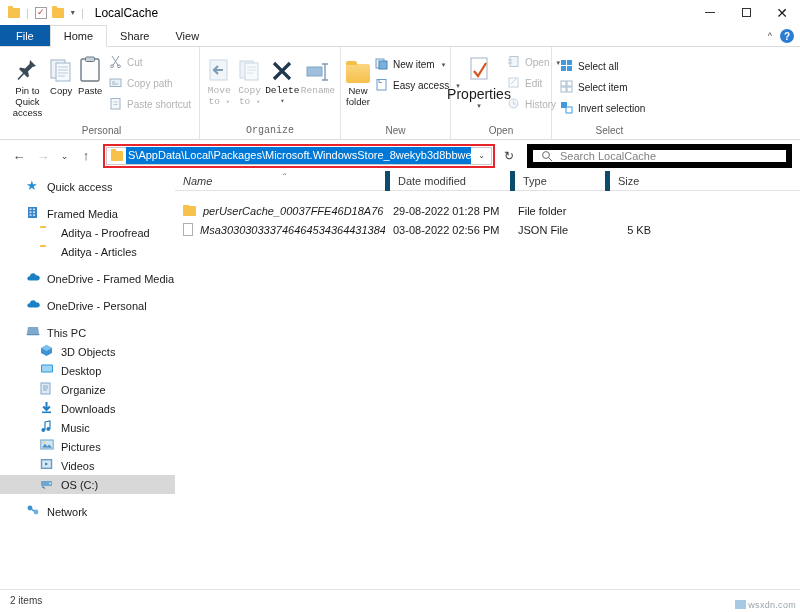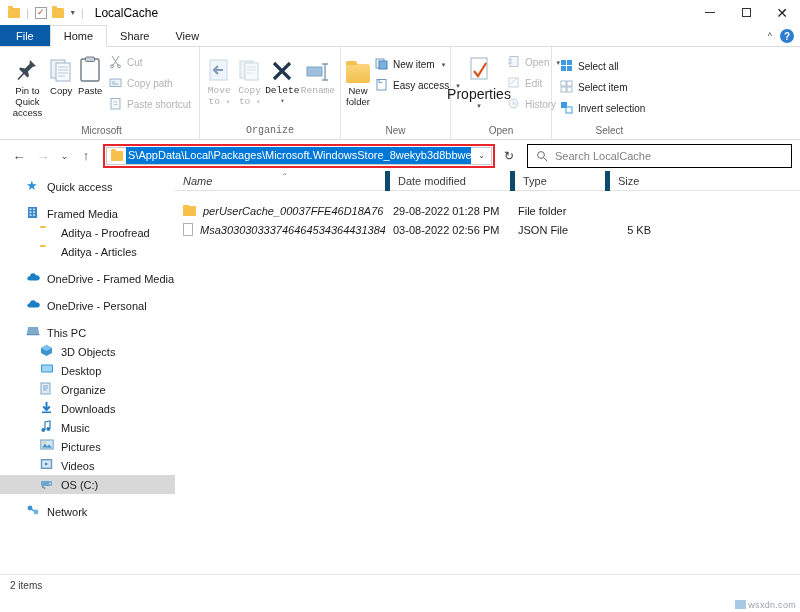--- a/index.html
+++ b/index.html
@@ -155,21 +155,21 @@
     font-size: 11px; padding: 1px 1px 2px 2px; white-space: nowrap; overflow: hidden;
     line-height: 14px;
   }
   .addr-caret { font-size: 8px; color: #444; padding: 0 4px; }
 
   .refresh {
     width: 24px; height: 24px; display: flex; align-items: center; justify-content: center;
     font-size: 12px; color: #3b3b3b;
   }
   .search-box {
-    width: 265px; height: 24px; border: 1px solid #000000; background: #fff;
+    width: 265px; height: 24px; border: 6px solid #000000; background: #fff;
     display: flex; align-items: center; gap: 7px; padding: 0 8px; margin-left: 4px;
   }
   .search-ph { font-size: 11px; color: #808080; }
 
   
   .main { display: flex; height: 433px; }
   .sidebar {
     width: 175px; background: #fff; padding-top: 6px;
     font-size: 11px; overflow: hidden;
   }
@@ -218,21 +218,21 @@
   .f-folder::before {
     content: ""; position: absolute; top: -2px; left: 0; width: 6px; height: 2px;
     background: #f7c14b; border-radius: 1px 1px 0 0;
   }
   .f-doc {
     width: 10px; height: 13px; background: #fff; border: 1px solid #b0b0b0; flex: none;
   }
 
   
   .statusbar {
-    position: absolute; left: 0; bottom: 16px; width: 800px; height: 22px;
+    position: absolute; left: 0; bottom: 1px; width: 800px; height: 22px;
     border-top: 1px solid #e2e2e2; background: #fff;
     display: flex; align-items: center; padding-left: 10px;
     font-size: 10px; color: #3a3a3a;
   }
   .watermark {
     position: absolute; right: 4px; bottom: 2px;
     font-size: 9px; color: #9aa4ab; letter-spacing: .3px;
   }
   .wm-sq { display:inline-block; width:11px; height:9px; background:#a7c9e4; margin-right:2px; vertical-align:-1px;}
 </style>
@@ -330,21 +330,21 @@
           <span class="ico">
             <svg width="13" height="13" viewBox="0 0 13 13">
                 <rect x="2" y="1.5" width="9" height="10.5" fill="#f4f8fb" stroke="#9fb4c8"></rect>
                 <path d="M4.5 5h4M4.5 7.5h4" stroke="#b9cadb"></path>
               </svg>
           </span>
           <span>Paste shortcut</span>
         </div>
       </div>
     </div>
-    <div class="rgroup-label">Microsoft</div>
+    <div class="rgroup-label">Personal</div>
   </div>
 
   <div class="rgroup" style="width:141px;font-family:Liberation Mono, monospace;">
     <div class="rgroup-body">
       <div class="bigbtn dim" style="width:36px">
         <div class="bi">
           <svg width="26" height="26" viewBox="0 0 26 26">
             <rect x="4" y="3" width="17" height="20" fill="#f0f5fa" stroke="#c9d6e2"></rect>
             <path d="M17 13 H9 M12 9 L8 13 L12 17" stroke="#7f9bb5" stroke-width="2.2" fill="none"></path>
           </svg>

